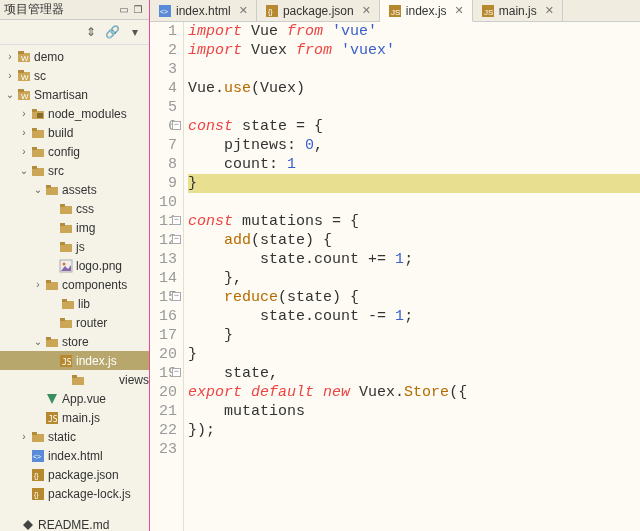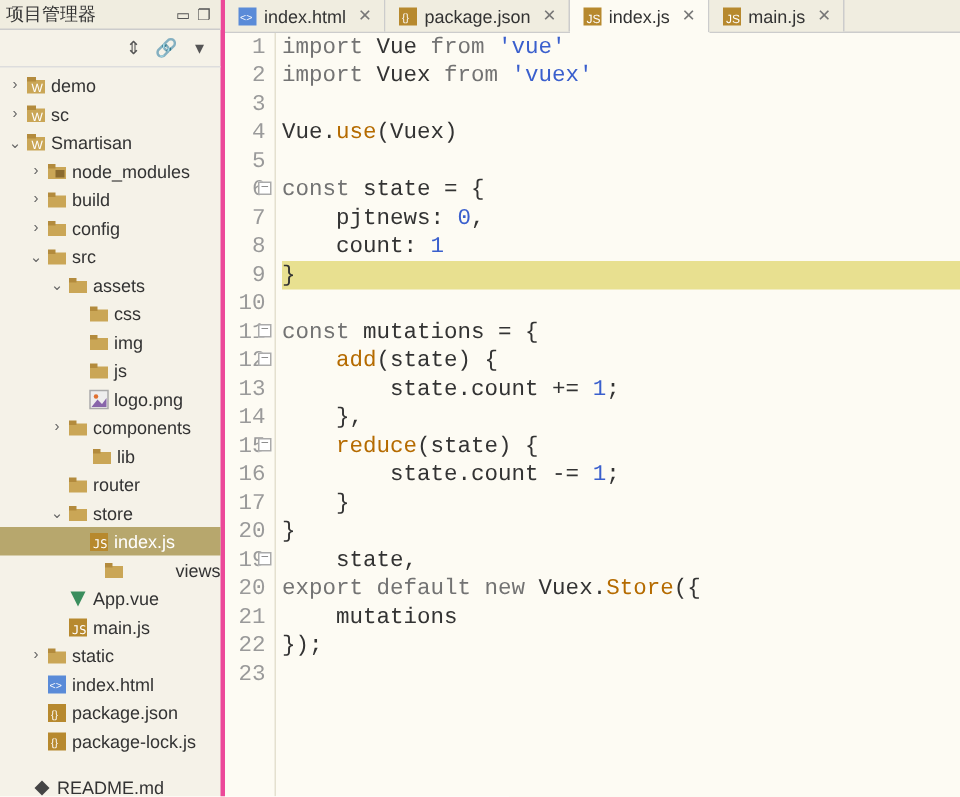--- a/index.html
+++ b/index.html
@@ -1,18 +1,18 @@
 <!DOCTYPE html>
 <html><head>
 <meta charset="utf-8">
 <style>
   * { box-sizing: border-box; margin: 0; padding: 0; }
   body { font-family: "Segoe UI", Tahoma, sans-serif; font-size: 12px; background: #fff; color: #333; width: 640px; height: 531px; overflow: hidden; }
   .app { display: flex; width: 100%; height: 100%; }
-  .sidebar { width: 150px; background: #f5f2e8; border-right: 3px solid #ec4899; display: flex; flex-direction: column; }
+  .sidebar { width: 150px; background: #f5f2e8; border-right: 1px solid #ec4899; display: flex; flex-direction: column; }
   .side-header { display: flex; align-items: center; height: 20px; border-bottom: 1px solid #ccc; background: #f0ede0; padding: 0 4px; }
   .side-header .title { flex: 1; font-size: 12px; }
   .side-header .winicn { width: 14px; height: 14px; display:inline-flex; align-items:center; justify-content:center; font-size:10px; color:#555; cursor:pointer; }
   .side-toolbar { display:flex; justify-content:flex-end; gap:6px; padding:4px 6px; border-bottom:1px solid #ddd; }
   .side-toolbar span { display:inline-flex; width:16px; height:16px; align-items:center; justify-content:center; font-size:12px; color:#555; cursor:pointer; }
   .tree { flex:1; overflow:auto; padding:2px 0 8px 0; user-select:none; }
   .node { display:flex; align-items:center; height:19px; padding-left:4px; white-space:nowrap; cursor:pointer; }
   .caret { width:12px; display:inline-flex; justify-content:center; color:#666; font-size:10px; }
   .node .icn { width:16px; display:inline-flex; justify-content:center; color:#555; }
   .node .lbl { padding-left:2px; font-size:12px; color:#333; }
@@ -34,21 +34,21 @@
   .tab .ticn { width:14px; height:14px; display:inline-flex; align-items:center; justify-content:center; }
   .tab .close { font-size:11px; color:#777; margin-left:4px; }
 
   .editor { flex:1; display:flex; background:#fdfbf3; font-family: Consolas, "Courier New", monospace; font-size:15px; line-height:19px; overflow:auto; }
   .gutter { width:34px; background:#fdfbf3; color:#9a9a9a; text-align:right; padding:0 6px 0 0; border-right:1px solid #e4e0cf; flex-shrink:0; }
   .gline { position:relative; height:19px; }
   .foldm { position:absolute; right:-4px; top:4px; font-size:9px; color:#888; background:#fff; border:1px solid #aaa; width:9px; height:9px; line-height:7px; text-align:center; }
   .code { flex:1; padding-left:4px; }
   .cline { height:19px; white-space:pre; }
   .cline.hl { background:#e8e090; }
-  .kw { color:#737373; }
+  .kw { color:#ef4444;font-style:italic; }
   .str { color:#3a5fcd; }
   .num { color:#3a5fcd; }
   .pln { color:#333; }
   .id { color:#333; }
   .fn { color:#b56b00; }
   .op { color:#333; }
 </style>
 </head>
 <body>
 
@@ -204,21 +204,21 @@
         <div class="node fld " style="padding-left: 48px;">
           <span class="caret"> </span>
           <span class="icn">
             <svg width="14" height="14" viewBox="0 0 14 14">
               <rect x="1" y="4" width="12" height="8" fill="#caa656"></rect>
               <rect x="1" y="2" width="5" height="3" fill="#b38b3d"></rect>
             </svg>
           </span>
           <span class="lbl">lib</span>
         </div>
-        <div class="node fld " style="padding-left: 32px;">
+        <div class="node fld " style="padding-left: 32px; margin-left: 14px;">
           <span class="caret"> </span>
           <span class="icn">
             <svg width="14" height="14" viewBox="0 0 14 14">
               <rect x="1" y="4" width="12" height="8" fill="#caa656"></rect>
               <rect x="1" y="2" width="5" height="3" fill="#b38b3d"></rect>
             </svg>
           </span>
           <span class="lbl">router</span>
         </div>
         <div class="node fld " style="padding-left: 32px;">

